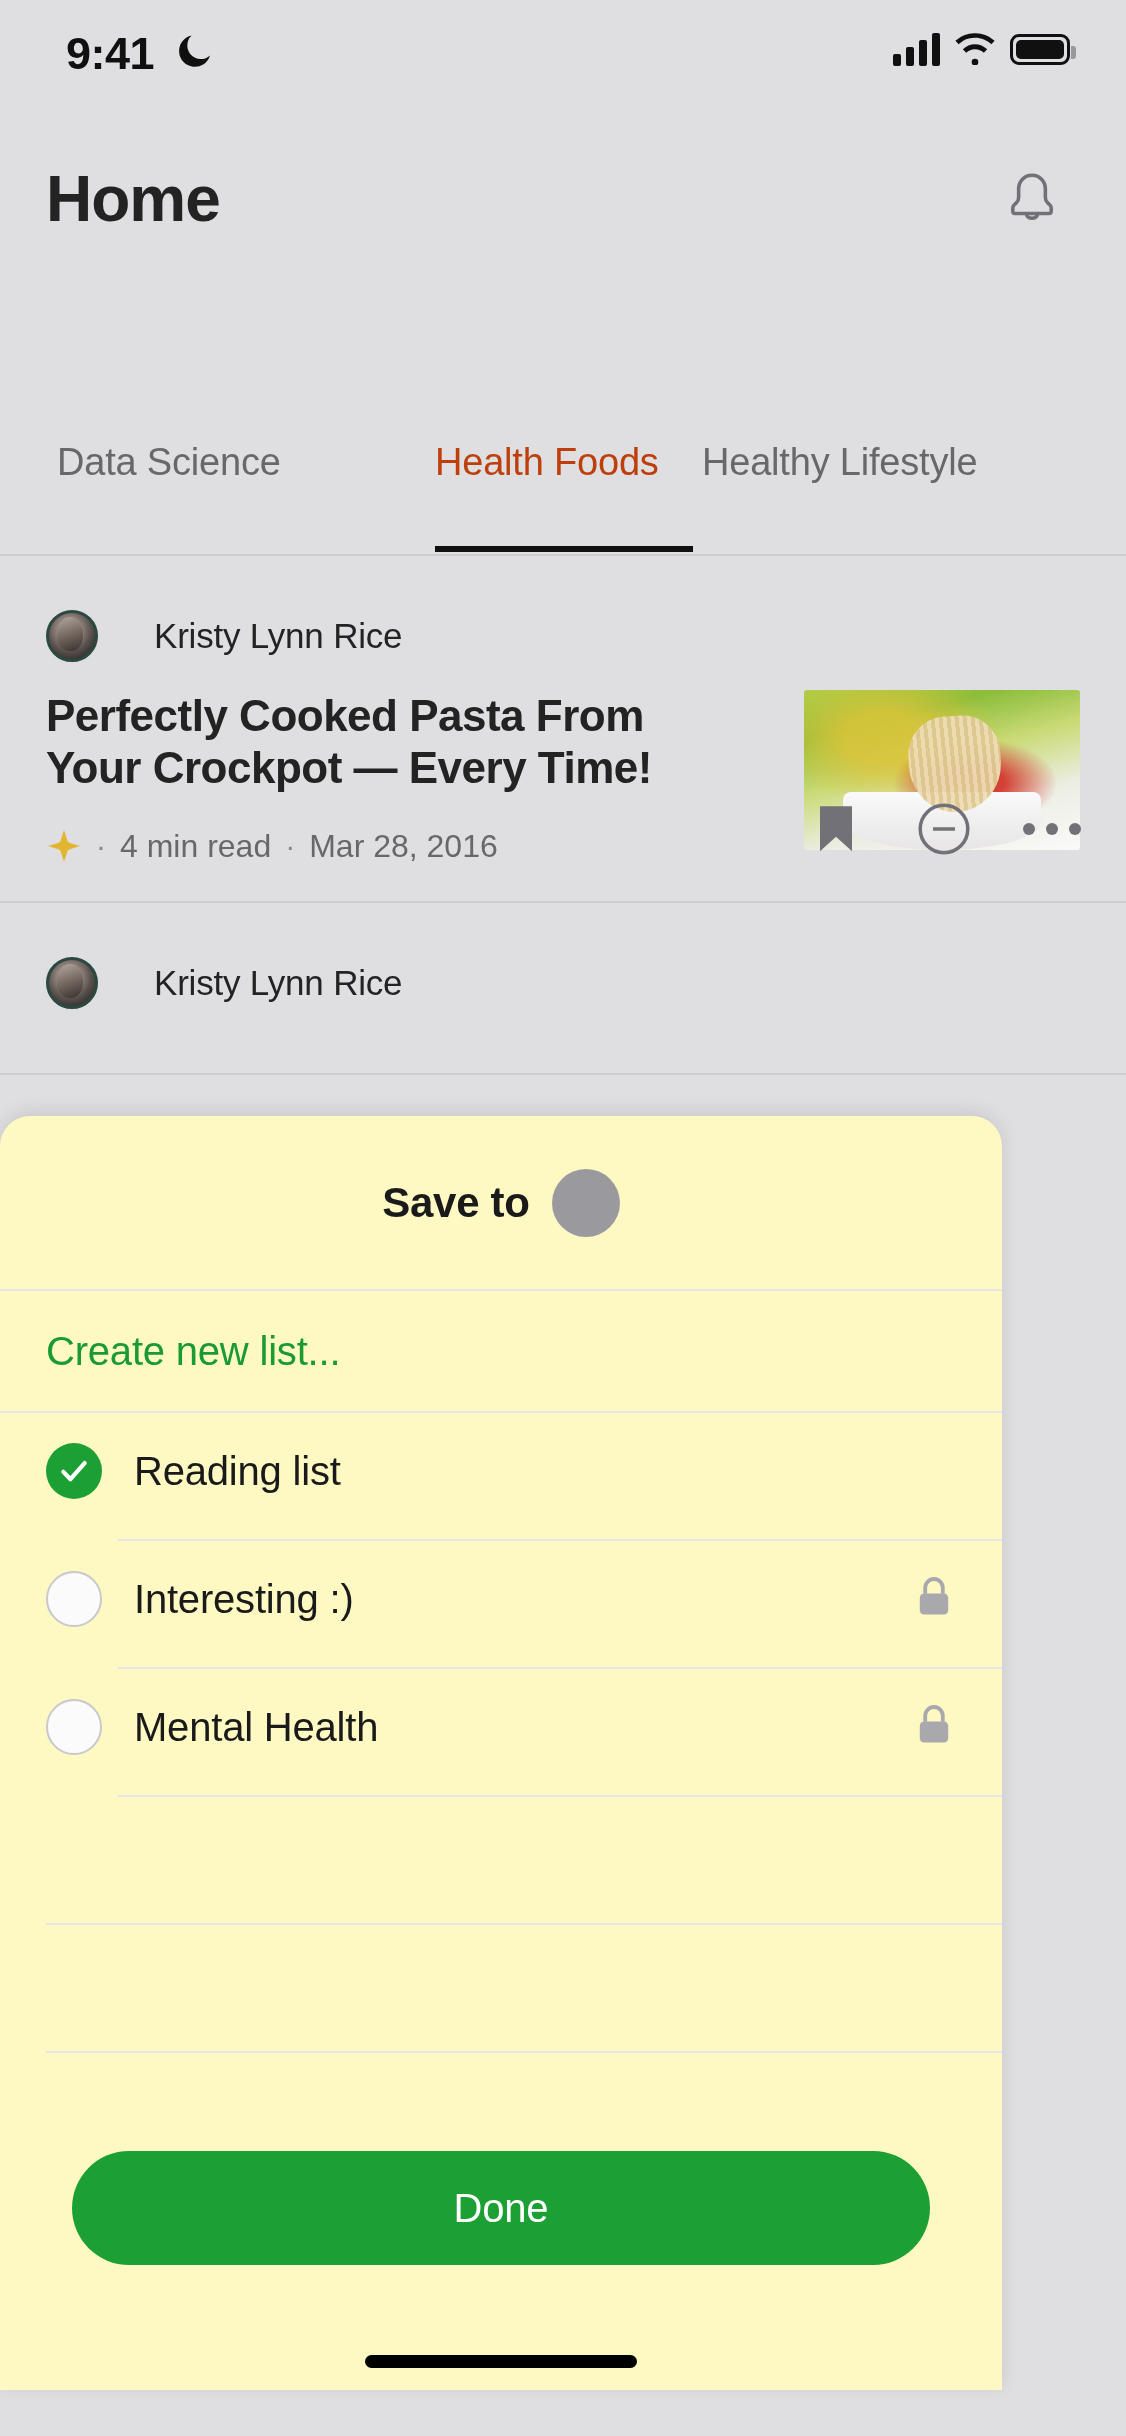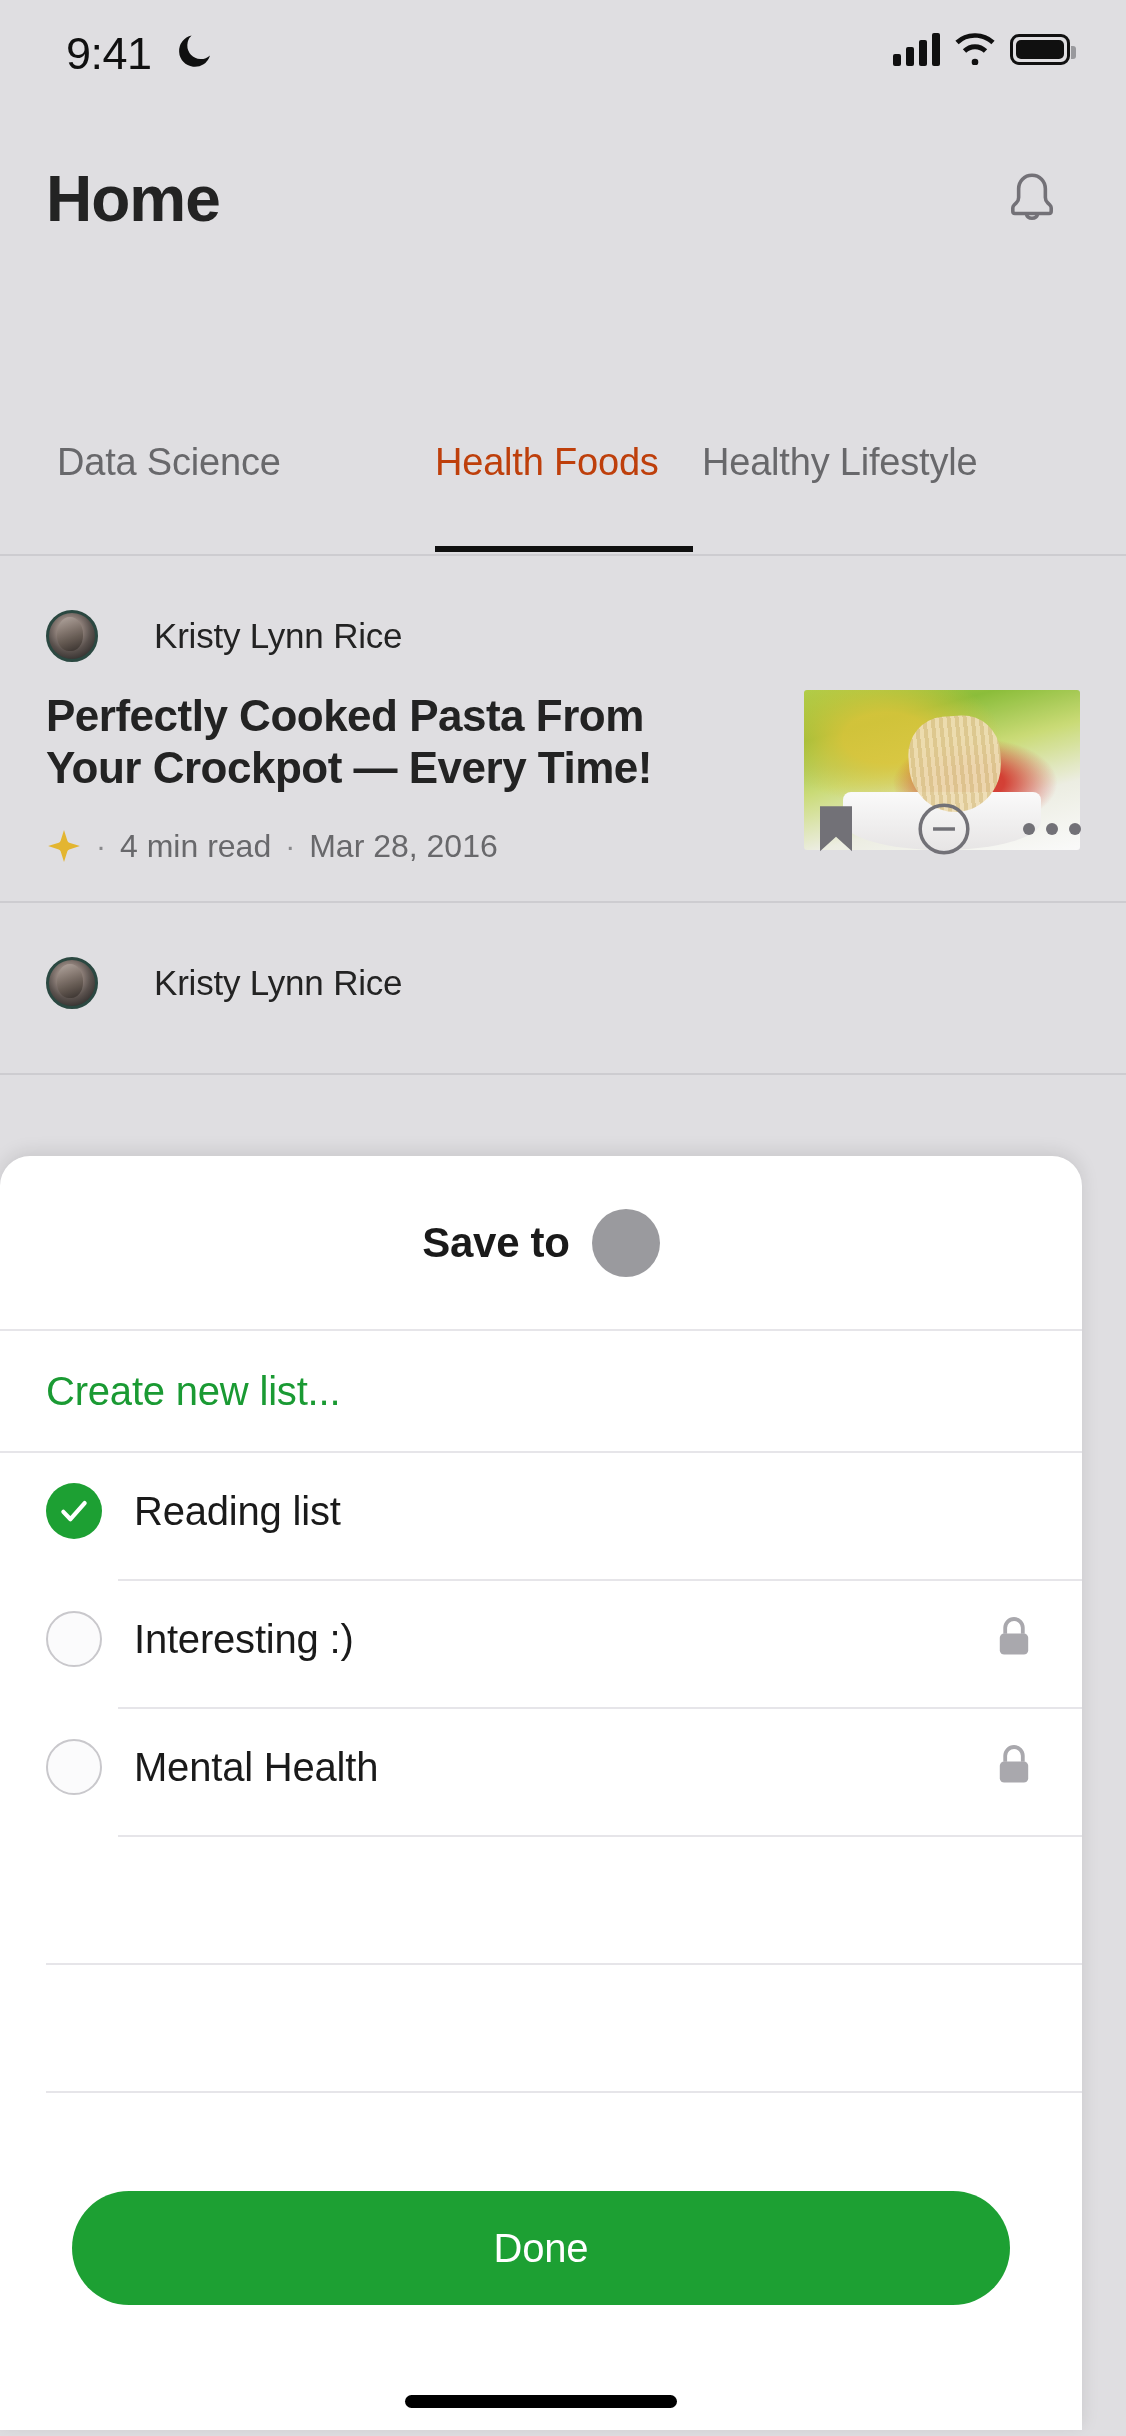--- a/index.html
+++ b/index.html
@@ -25,21 +25,21 @@
     top: 0; left: 0;
     width: 1126px;
     height: 120px;
     background: #E4E3E6;
   }
   .status-time {
     position: absolute;
     left: 66px;
     top: 28px;
     font-size: 45px;
-    font-weight: 400;
+    font-weight: 700;
     color: #111111;
     letter-spacing: -0.5px;
   }
   .status-moon {
     position: absolute;
     left: 175px;
     top: 30px;
     width: 42px;
     height: 42px;
   }
@@ -252,24 +252,24 @@
 
   
   .scrim {
     position: absolute;
     left: 0; top: 0; right: 0; bottom: 0;
     background: rgba(0,0,0,0.02);
   }
   .sheet {
     position: absolute;
     left: 0;
-    top: 1156px;
-    width: 1082px;
+    top: 1116px;
+    width: 1002px;
     height: 1274px;
-    background: #ffffff;
+    background: #fef9c3;
     border-radius: 30px 30px 0 0;
     box-shadow: 0 -4px 18px rgba(0,0,0,0.10);
     overflow: hidden;
   }
   .sheet-header {
     height: 175px;
     display: flex;
     align-items: center;
     justify-content: center;
     gap: 22px;

